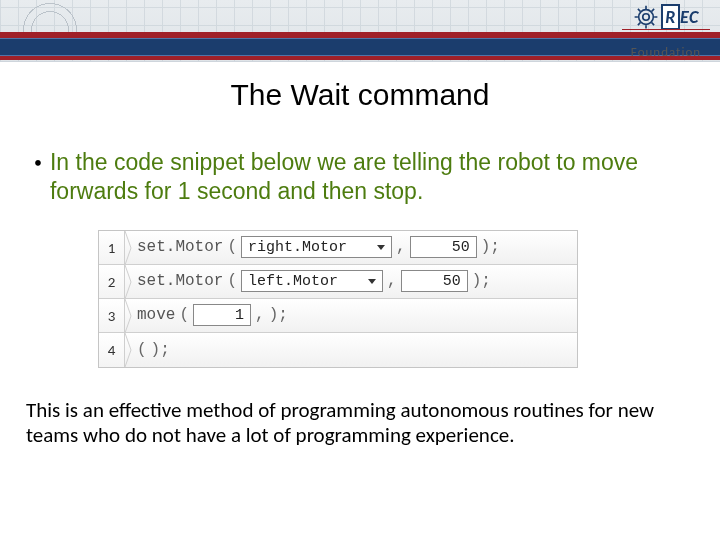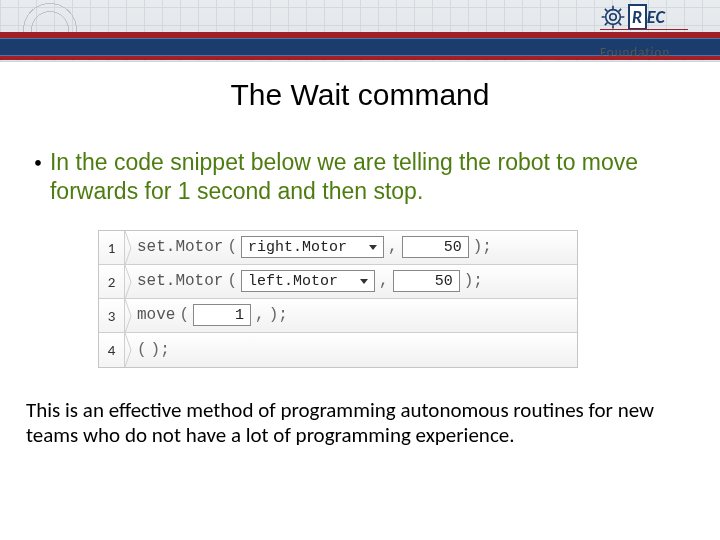--- a/index.html
+++ b/index.html
@@ -28,26 +28,26 @@
     left: 0;
     right: 0;
     height: 28px;
   }
   .stripe-red    { height: 6px; background: #a02028; }
   .stripe-blue   { height: 18px; background: #1b3d6d; border-top: 1px solid #5174a8; border-bottom: 1px solid #5174a8; }
   .stripe-red2   { height: 4px; background: #a02028; }
 
   .logo {
     position: absolute;
-    right: 20px;
+    right: 4px;
     top: 4px;
     width: 100px;
     display: flex;
     flex-direction: column;
-    align-items: flex-start;
+    align-items: center;
   }
   .logo-top {
     display: flex;
     align-items: center;
     gap: 2px;
   }
   .gear-svg { width: 26px; height: 26px; }
   .logo-text { font-weight: 900; font-size: 18px; color: #1b3d6d; letter-spacing: .5px; font-style: italic; }
   .logo-text .r { border: 2px solid #1b3d6d; padding: 0 2px; background: #fff; }
   .logo-text .ec { color: #1b3d6d; }
@@ -130,21 +130,21 @@
     background: #fff;
     border: 1px solid #888;
     height: 22px;
     padding: 0 6px;
     color: #222;
     font-family: "Courier New", monospace;
     font-size: 15px;
   }
   .field.num { min-width: 40px; justify-content: flex-end; padding-left: 41px; }
   .field.num.small { min-width: 34px; }
-  .field.combo { min-width: 116px; justify-content: space-between; gap: 16px; }
+  .field.combo { min-width: 116px; justify-content: space-between; gap: 24px; }
   .field .caret {
     width: 0; height: 0;
     border-left: 4px solid transparent;
     border-right: 4px solid transparent;
     border-top: 5px solid #333;
     margin-left: 6px;
   }
   .paren { color: #666; }
   .semi  { color: #666; }
   .comma { color: #666; }

